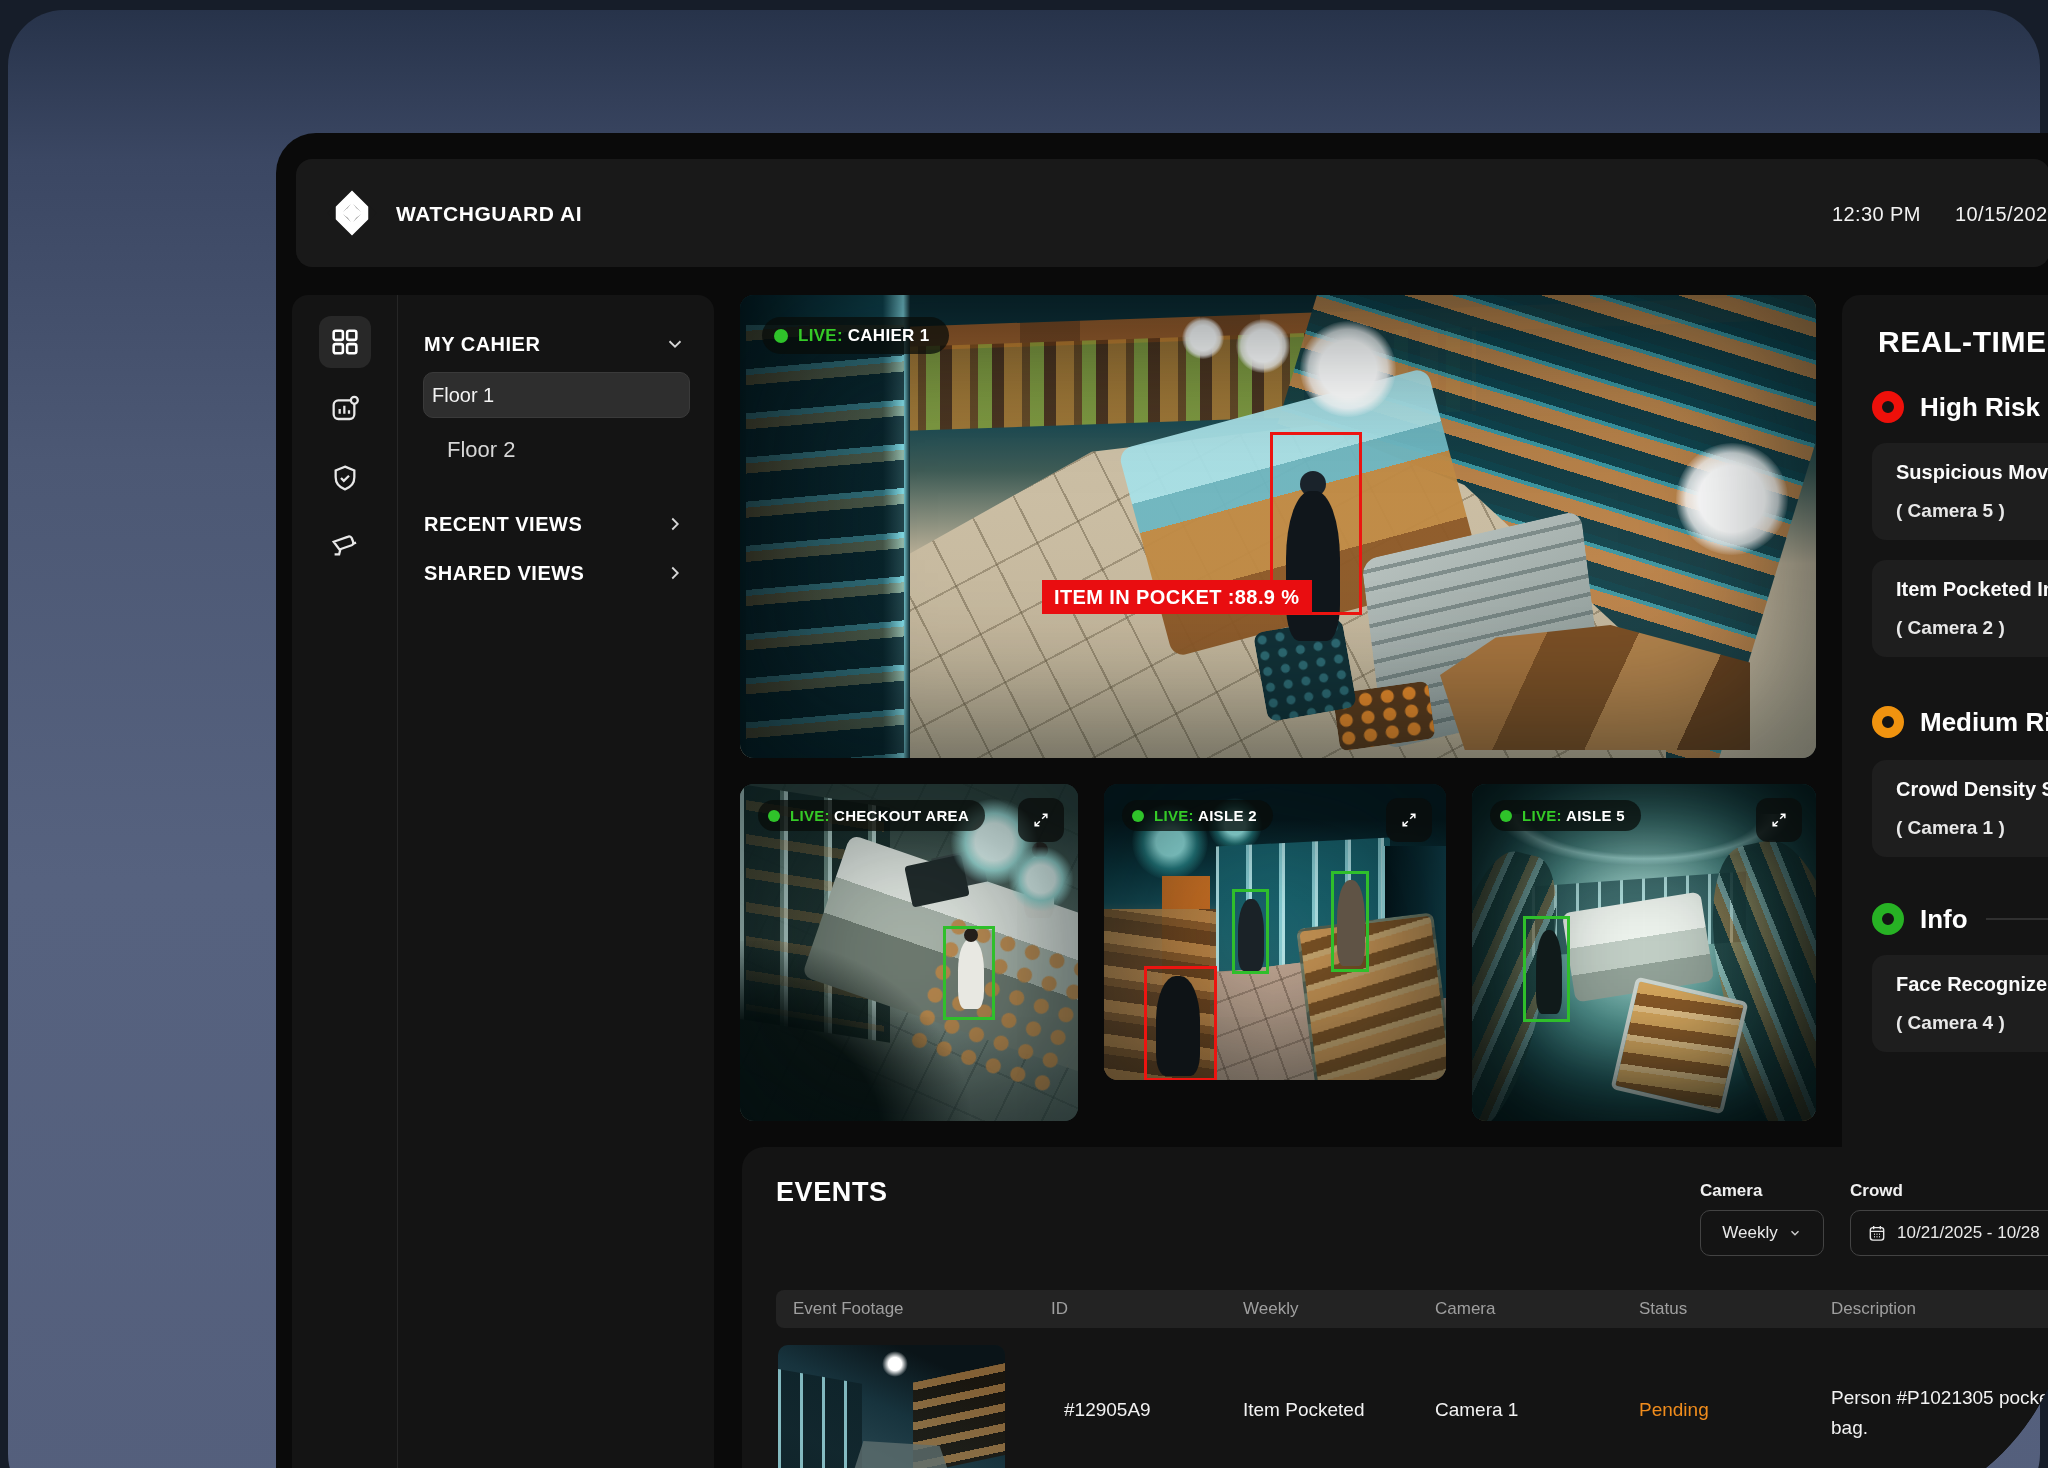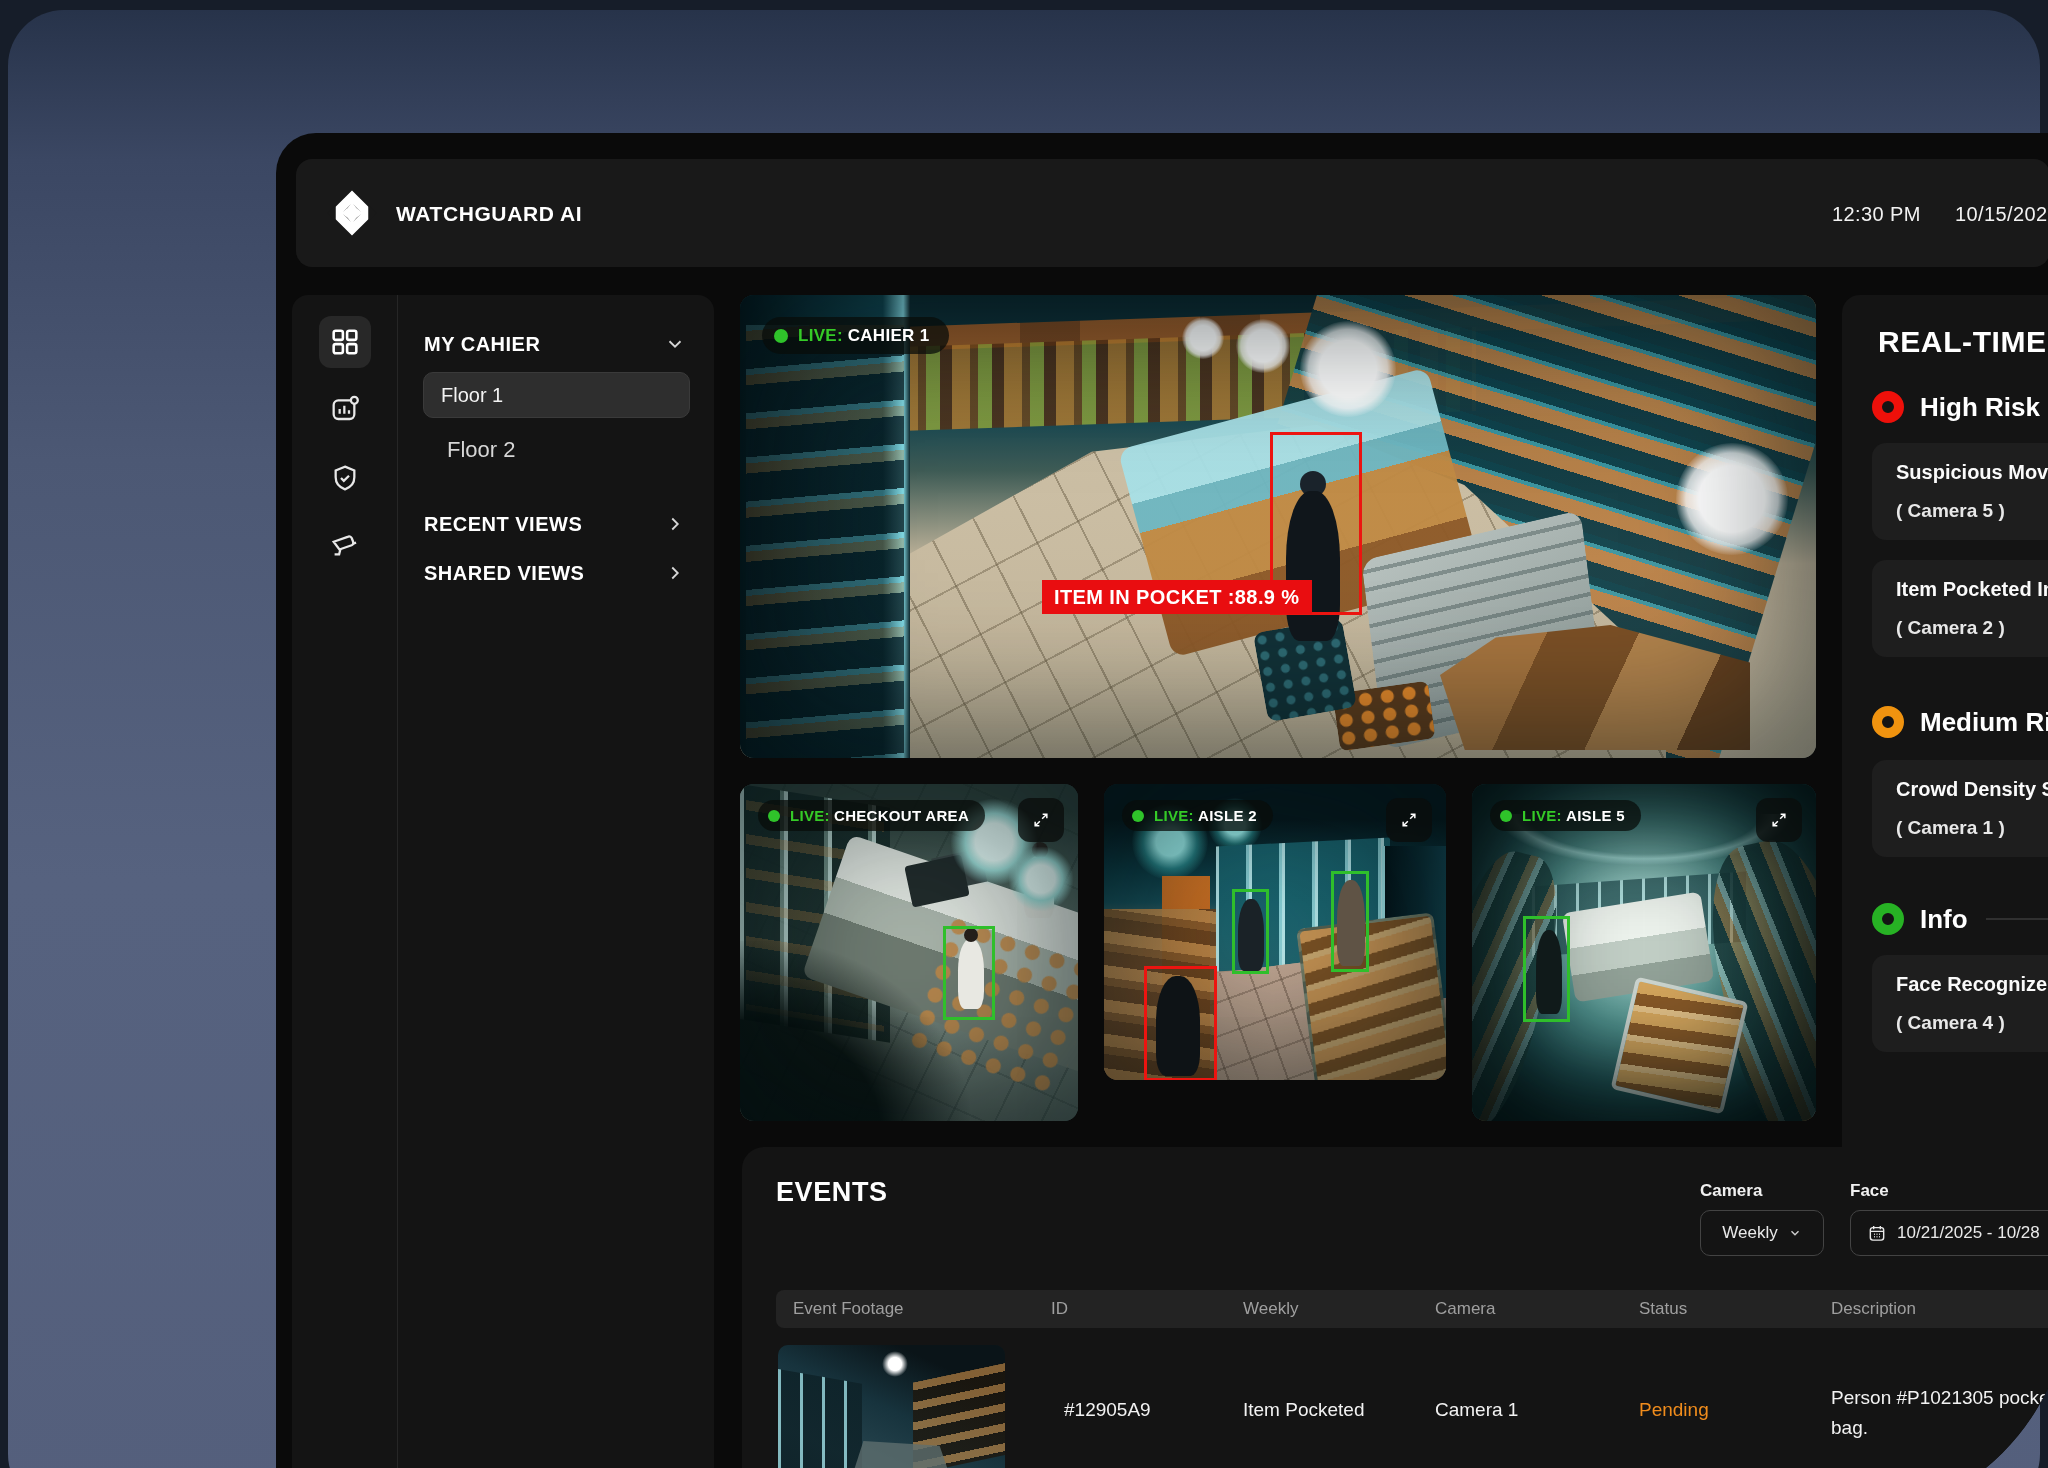--- a/index.html
+++ b/index.html
@@ -26,21 +26,21 @@
   .left-panel { left:16px; top:162px; bottom:0; width:422px; background:#141414; border-radius:16px 16px 0 0; }
   .rail { left:0; top:0; bottom:0; width:106px; border-right:1px solid #262626; }
   .rail-active { left:27px; top:21px; width:52px; height:52px; background:#282828; border-radius:12px;
                  display:flex; align-items:center; justify-content:center; }
   .rail-ic { left:36px; width:34px; height:34px; display:flex; align-items:center; justify-content:center; }
   .ric2 { top:97px; } .ric3 { top:166px; } .ric4 { top:234px; }
   .sec-row { left:132px; right:28px; height:26px; display:flex; align-items:center; justify-content:space-between; }
   .sec-label { font-size:20px; font-weight:800; color:#fff; letter-spacing:.5px; }
   .row-myviews { top:36px; } .row-recent { top:216px; } .row-shared { top:265px; }
   .pill { left:131px; top:77px; width:267px; height:46px; background:#2e2e2e; border:1px solid #3a3a3a;
-          border-radius:10px; display:flex; align-items:center; padding-left:17px;
+          border-radius:10px; display:flex; align-items:center; padding-left:8px;
           font-size:20px; color:#f2f2f2; }
   .floor2 { left:155px; top:142px; font-size:22px; color:#d6d6d6; }
 
   
   .cam { border-radius:14px; overflow:hidden; background:#0d2126; }
   .cam-main { left:464px; top:162px; width:1076px; height:463px; }
   .cam-t1 { left:464px; top:651px; width:338px; height:337px; }
   .cam-t2 { left:828px; top:651px; width:342px; height:296px; }
   .cam-t3 { left:1196px; top:651px; width:344px; height:337px; }
 
@@ -468,21 +468,21 @@
     <div class="abs al-card c4">
       <div class="al-text">Face Recognized: E</div>
       <div class="al-cam">( Camera 4 )</div>
     </div>
   </div>
 
   <div class="abs events">
     <div class="abs ev-title">EVENTS</div>
 
     <div class="abs f-label fl-cam">Camera</div>
-    <div class="abs f-label fl-date">Face</div>
+    <div class="abs f-label fl-date">Crowd</div>
 
     <div class="abs dd">
       <span>Weekly</span>
       <span>
         <svg width="14" height="14" viewBox="0 0 24 24" fill="none" stroke="#cfcfcf" stroke-width="2.4">
             <path d="M6 9l6 6 6-6"></path>
           </svg>
       </span>
     </div>
     <div class="abs datein">

